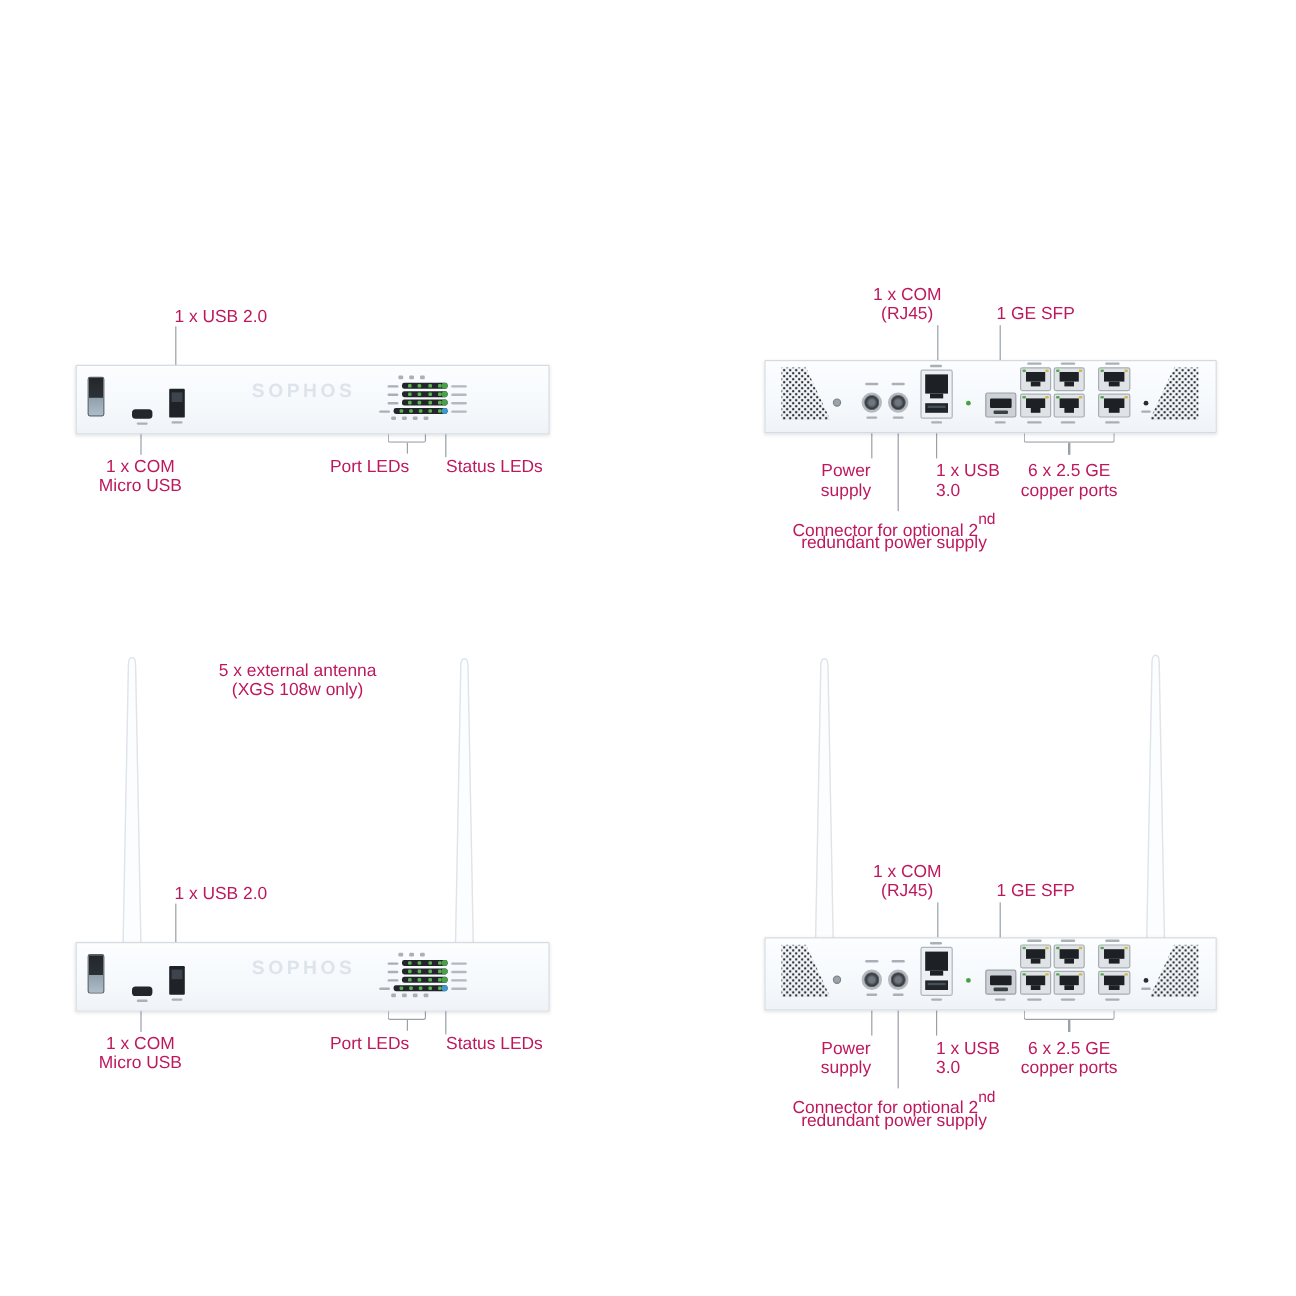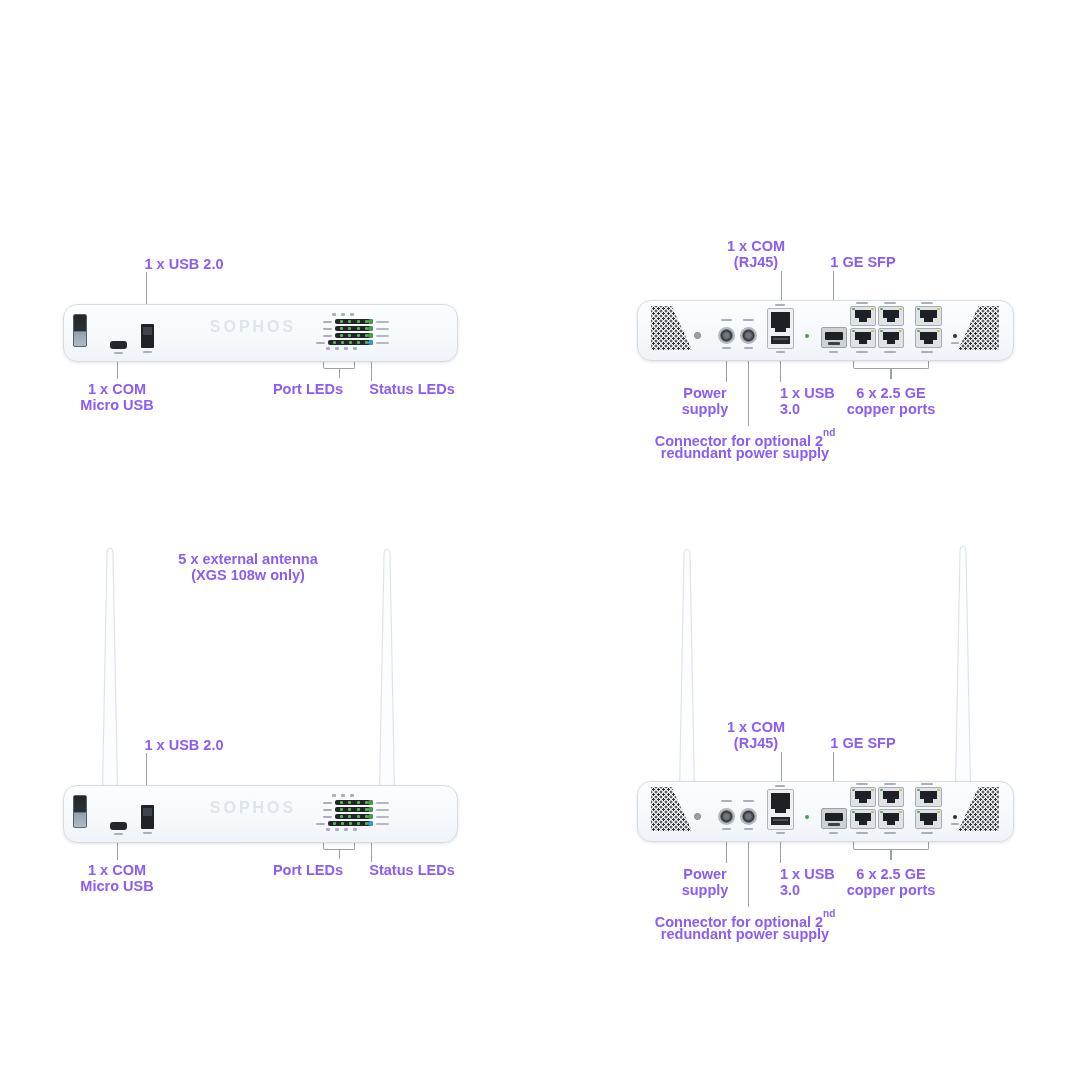--- a/index.html
+++ b/index.html
@@ -1,30 +1,30 @@
 <!DOCTYPE html>
 <html><head>
 <meta charset="utf-8">
 <style>
   html,body{margin:0;padding:0;background:#ffffff;}
   .canvas{position:relative;width:1080px;height:1080px;background:#ffffff;overflow:hidden;
           font-family:"Liberation Sans","DejaVu Sans",sans-serif;}
 
   
-  .cl{position:absolute;font-size:14.5px;line-height:16px;color:#8b5cf6;white-space:nowrap;
-      transform:translateX(-50%);text-align:center;font-weight:bold;}
+  .cl{position:absolute;font-size:14.5px;line-height:16px;color:#be185d;white-space:nowrap;
+      transform:translateX(-50%);text-align:center;}
   .cl.la{transform:none;text-align:left;}
-  .cl sup{font-size:10px;position:relative;top:-4px;letter-spacing:0;}
+  .cl sup{font-size:13px;position:relative;top:-4px;letter-spacing:0;}
   .vl{position:absolute;width:1.5px;background:#9aa1a9;}
   .br{position:absolute;height:8px;border:1.5px solid #9aa1a9;border-top:none;
       border-radius:0 0 2px 2px;box-sizing:border-box;}
 
   
   .dev{position:absolute;background:linear-gradient(180deg,#fbfdff 0%,#f6f9fc 60%,#eff3f7 100%);
-       border:1px solid #d5dbe2;border-radius:14px;box-shadow:0 1px 3px rgba(25,35,45,.12),
+       border:1px solid #d5dbe2;border-radius:1px;box-shadow:0 1px 3px rgba(25,35,45,.12),
        inset 0 1px 0 #ffffff;z-index:2;}
   .dev.front{width:393px;height:56px;}
   .dev.rear{width:375px;height:59px;}
 
   
   .fmod{position:absolute;left:9px;top:9px;width:14px;height:33px;border-radius:2px;
         border:1px solid #596069;box-sizing:border-box;
         background:linear-gradient(180deg,#23272c 0%,#2c3137 52%,#8fa0ad 54%,#aebcc7 100%);}
   .fmusb{position:absolute;left:46px;top:36px;width:17px;height:8px;background:#23272c;border-radius:3px;}
   .fusb{position:absolute;left:77px;top:19px;width:13px;height:24px;background:#1f2327;border-radius:1px;}

